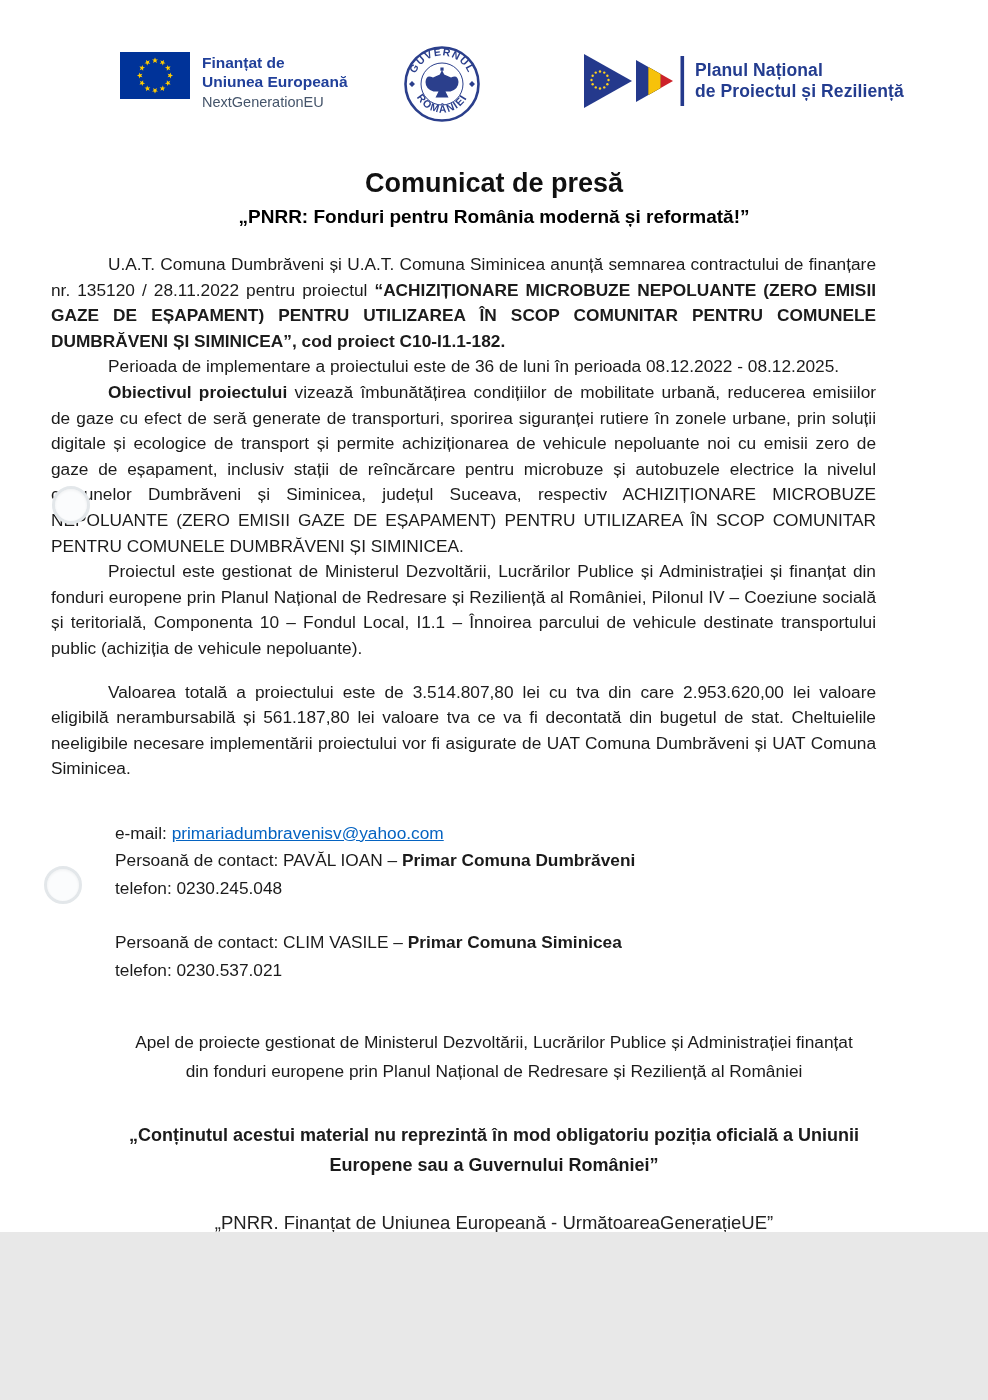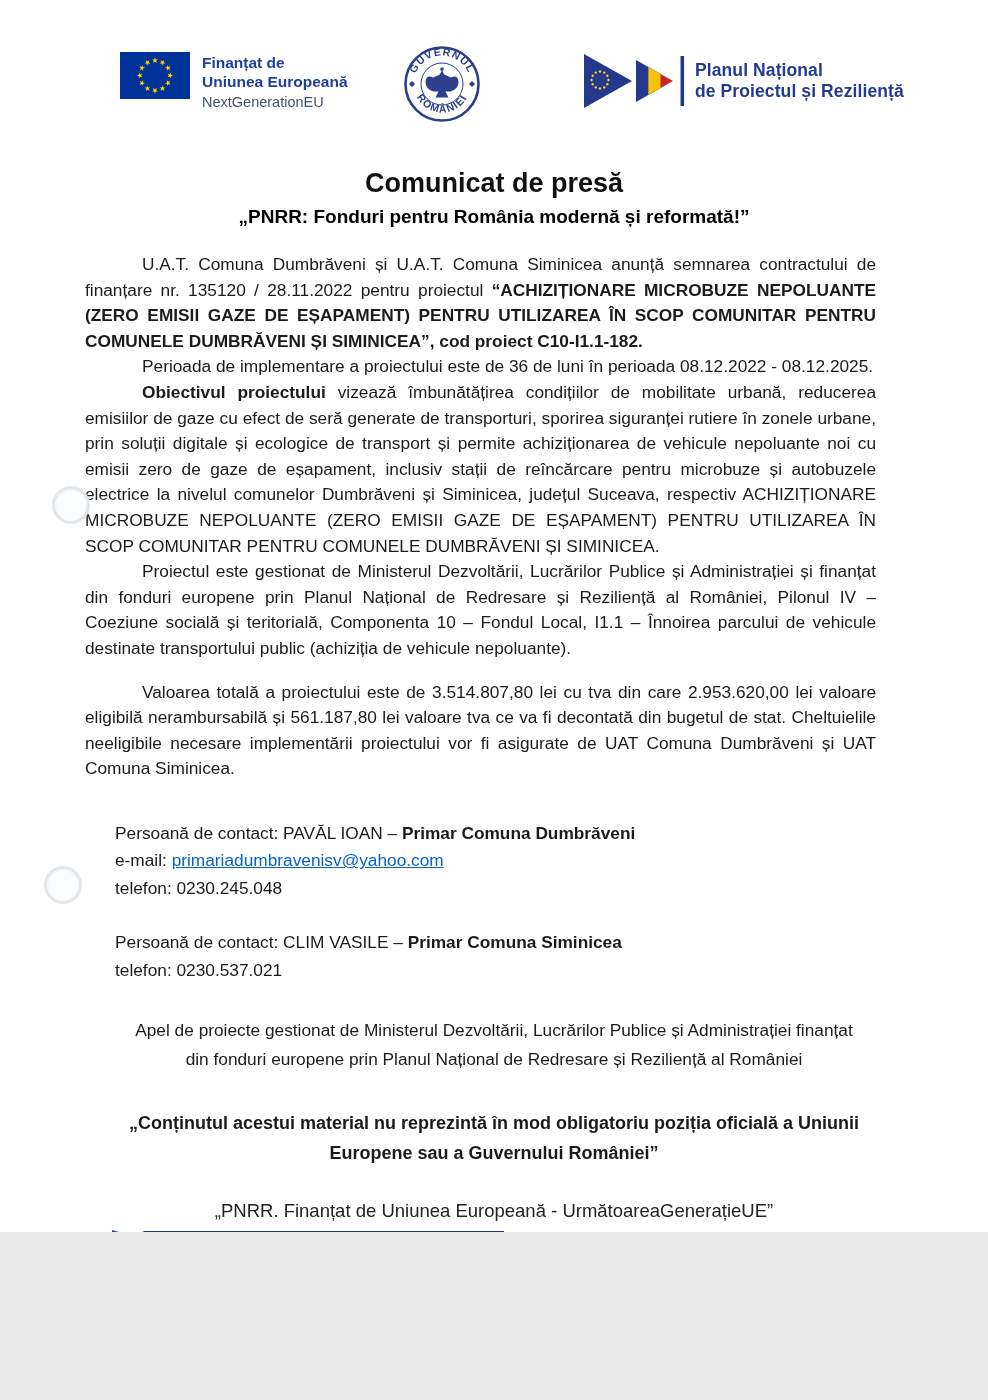--- a/index.html
+++ b/index.html
@@ -26,41 +26,41 @@
 
   .pnrr-logo { position: absolute; left: 540px; top: 53px; display: flex; align-items: center; margin-left: 44px; }
   .pnrr-marks { width: 102px; height: 56px; }
   .pnrr-text { color: #233c8f; font-weight: bold; font-size: 17.5px; line-height: 21px; letter-spacing: 0.1px; }
 
   
   .title { margin-top: 38px; text-align: center; font-size: 27px; font-weight: bold; color: #111; }
   .subtitle { margin-top: 7px; text-align: center; font-size: 19px; font-weight: bold; color: #000000; }
 
   
-  .doc-body { padding: 0 112px 0 85px; }
+  .doc-body { padding: 0 112px 0 51px; }
   .doc-body p {
     font-size: 17.3px;
     line-height: 25.6px;
     text-align: justify;
     text-indent: 57px;
   }
   .doc-body p.first { margin-top: 24px; }
   .doc-body p.gap-top { margin-top: 18px; }
   .bold { font-weight: bold; }
 
   
   .contacts { padding: 0 112px 0 115px; font-size: 17.3px; line-height: 27.5px; }
   .contact-block { margin-top: 0; }
   .contact-block.one { margin-top: 38px; }
   .contact-block.two { margin-top: 27px; }
   a.mail-link, .link { color: #0563c1; text-decoration: underline; cursor: pointer; }
 
   
   .apel {
-    margin: 32px auto 0;
+    margin: 44px auto 0;
     width: 720px;
     text-align: center;
     font-size: 17.3px;
     line-height: 29px;
   }
   .disclaimer {
     margin: 34px auto 0;
     width: 740px;
     text-align: center;
     font-size: 18px;
@@ -194,24 +194,24 @@
     <p>
       <span class="bold">Obiectivul proiectului</span><span> vizează îmbunătățirea condițiilor de mobilitate urbană, reducerea emisiilor de gaze cu efect de seră generate de transporturi, sporirea siguranței rutiere în zonele urbane, prin soluții digitale și ecologice de transport și permite achiziționarea de vehicule nepoluante noi cu emisii zero de gaze de eșapament, inclusiv stații de reîncărcare pentru microbuze și autobuzele electrice la nivelul comunelor Dumbrăveni și Siminicea, județul Suceava, respectiv ACHIZIȚIONARE MICROBUZE NEPOLUANTE (ZERO EMISII GAZE DE EȘAPAMENT) PENTRU UTILIZAREA ÎN SCOP COMUNITAR PENTRU COMUNELE DUMBRĂVENI ȘI SIMINICEA.</span>
     </p>
     <p>Proiectul este gestionat de Ministerul Dezvoltării, Lucrărilor Publice și Administrației și finanțat din fonduri europene prin Planul Național de Redresare și Reziliență al României, Pilonul IV – Coeziune socială și teritorială, Componenta 10 – Fondul Local, I1.1 – Înnoirea parcului de vehicule destinate transportului public (achiziția de vehicule nepoluante).</p>
     <p class="gap-top">Valoarea totală a proiectului este de 3.514.807,80 lei cu tva din care 2.953.620,00 lei valoare eligibilă nerambursabilă și 561.187,80 lei valoare tva ce va fi decontată din bugetul de stat. Cheltuielile neeligibile necesare implementării proiectului vor fi asigurate de UAT Comuna Dumbrăveni și UAT Comuna Siminicea.</p>
   </div>
 
   <div class="contacts">
     <div class="contact-block one">
       <div>
+        <span>e-mail: </span><a class="mail-link">primariadumbravenisv@yahoo.com</a>
+      </div>
+      <div>
         <span>Persoană de contact: PAVĂL IOAN – </span><span class="bold">Primar Comuna Dumbrăveni</span>
-      </div>
-      <div>
-        <span>e-mail: </span><a class="mail-link">primariadumbravenisv@yahoo.com</a>
       </div>
       <div>telefon: 0230.245.048</div>
     </div>
 
     <div class="contact-block two">
       <div>
         <span>Persoană de contact: CLIM VASILE – </span><span class="bold">Primar Comuna Siminicea</span>
       </div>
       <div>telefon: 0230.537.021</div>
     </div>

